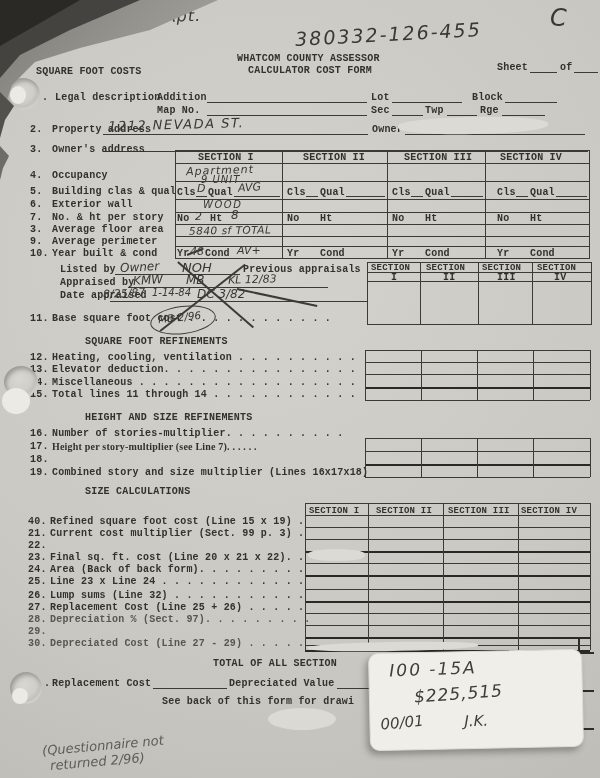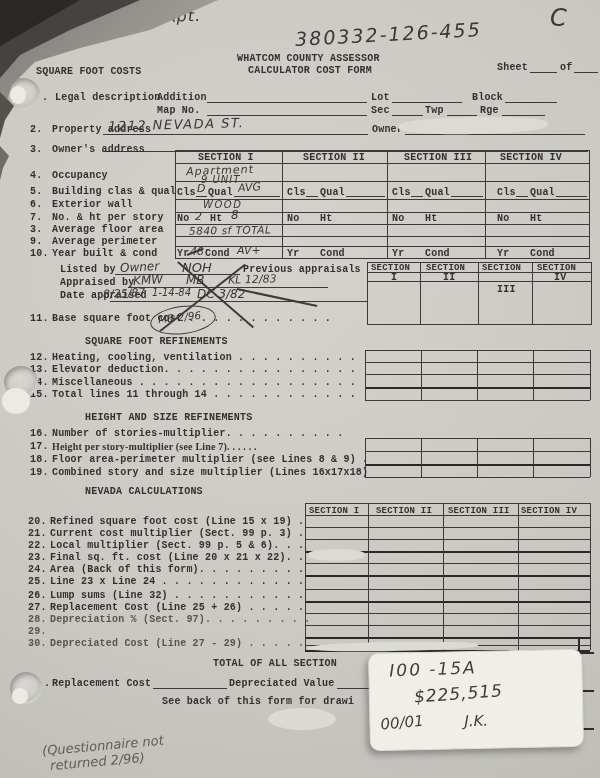--- a/index.html
+++ b/index.html
@@ -185,21 +185,21 @@
   <div class="vl" style="left:420px;top:262px;height:62px;"></div>
   <div class="vl" style="left:478px;top:262px;height:62px;"></div>
   <div class="vl" style="left:532px;top:262px;height:62px;"></div>
   <div class="vl" style="left:591px;top:262px;height:62px;"></div>
   <div class="t" style="left:371px;top:262px;font-size:9px;">SECTION</div>
   <div class="t" style="left:426px;top:262px;font-size:9px;">SECTION</div>
   <div class="t" style="left:482px;top:262px;font-size:9px;">SECTION</div>
   <div class="t" style="left:537px;top:262px;font-size:9px;">SECTION</div>
   <div class="t" style="left:391px;top:272px;">I</div>
   <div class="t" style="left:443px;top:272px;">II</div>
-  <div class="t" style="left:497px;top:284px;">III</div>
+  <div class="t" style="left:497px;top:272px;">III</div>
   <div class="t" style="left:554px;top:272px;">IV</div>
 
   <div class="t" style="left:30px;top:313px;">11.</div>
   <div class="t" style="left:52px;top:313px;">Base square foot cost . . . . . . . . . . . .</div>
   <div class="circle" style="left:150px;top:306px;width:64px;height:26px;transform:rotate(-7deg);"></div>
   <div class="hw" style="left:158px;top:311px;font-size:10.5px;transform:rotate(-6deg);">MB 2/96</div>
 
   <div class="t" style="left:85px;top:336px;">SQUARE FOOT REFINEMENTS</div>
   <div class="t" style="left:30px;top:352px;">12.</div>
   <div class="t" style="left:52px;top:352px;">Heating, cooling, ventilation . . . . . . . . . .</div>
@@ -219,34 +219,33 @@
   <div class="vl" style="left:477px;top:350px;height:50px;"></div>
   <div class="vl" style="left:533px;top:350px;height:50px;"></div>
   <div class="vl" style="left:590px;top:350px;height:50px;"></div>
 
   <div class="t" style="left:85px;top:412px;">HEIGHT AND SIZE REFINEMENTS</div>
   <div class="t" style="left:30px;top:428px;">16.</div>
   <div class="t" style="left:52px;top:428px;">Number of stories-multiplier. . . . . . . . . .</div>
   <div class="t" style="left:30px;top:441px;">17.</div>
   <div class="t" style="left:52px;top:441px;font-family:Liberation Serif, serif;">Height per story-multiplier (see Line 7). . . . . .</div>
   <div class="t" style="left:30px;top:454px;">18.</div>
-  <div class="t" style="left:52px;top:454px;">Floor area-perimeter multiplier (see Lines 8 &amp; 9) .</div>
   <div class="t" style="left:30px;top:467px;">19.</div>
   <div class="t" style="left:52px;top:467px;">Combined story and size multiplier (Lines 16x17x18)</div>
   <div class="hl" style="left:365px;top:438px;width:225px;"></div>
   <div class="hl" style="left:365px;top:451px;width:225px;"></div>
   <div class="hl thick" style="left:365px;top:464px;width:225px;"></div>
   <div class="hl" style="left:365px;top:477px;width:225px;"></div>
   <div class="vl" style="left:365px;top:438px;height:39px;"></div>
   <div class="vl" style="left:421px;top:438px;height:39px;"></div>
   <div class="vl" style="left:477px;top:438px;height:39px;"></div>
   <div class="vl" style="left:533px;top:438px;height:39px;"></div>
   <div class="vl" style="left:590px;top:438px;height:39px;"></div>
 
-  <div class="t" style="left:85px;top:486px;">NEVADA CALCULATIONS</div>
+  <div class="t" style="left:85px;top:486px;">SIZE CALCULATIONS</div>
   <div class="hl" style="left:305px;top:503px;width:285px;"></div>
   <div class="hl" style="left:305px;top:515px;width:285px;"></div>
   <div class="hl" style="left:305px;top:527px;width:285px;"></div>
   <div class="hl" style="left:305px;top:539px;width:285px;"></div>
   <div class="hl thick" style="left:305px;top:551px;width:285px;"></div>
   <div class="hl" style="left:305px;top:563px;width:285px;"></div>
   <div class="hl thick" style="left:305px;top:575px;width:285px;"></div>
   <div class="hl" style="left:305px;top:589px;width:285px;"></div>
   <div class="hl thick" style="left:305px;top:601px;width:285px;"></div>
   <div class="hl" style="left:305px;top:613px;width:285px;"></div>
@@ -257,30 +256,29 @@
   <div class="vl" style="left:305px;top:503px;height:147px;"></div>
   <div class="vl" style="left:368px;top:503px;height:147px;"></div>
   <div class="vl" style="left:443px;top:503px;height:147px;"></div>
   <div class="vl" style="left:518px;top:503px;height:147px;"></div>
   <div class="vl" style="left:590px;top:503px;height:147px;"></div>
   <div class="t" style="left:309px;top:505px;font-size:9px;">SECTION I</div>
   <div class="t" style="left:376px;top:505px;font-size:9px;">SECTION II</div>
   <div class="t" style="left:448px;top:505px;font-size:9px;">SECTION III</div>
   <div class="t" style="left:521px;top:505px;font-size:9px;">SECTION IV</div>
 
-  <div class="t" style="left:28px;top:516px;">20.</div>
+  <div class="t" style="left:28px;top:516px;">40.</div>
   <div class="t" style="left:50px;top:516px;">Refined square foot cost (Line 15 x 19) .</div>
   <div class="t" style="left:28px;top:528px;">21.</div>
   <div class="t" style="left:50px;top:528px;">Current cost multiplier (Sect. 99 p. 3) .</div>
   <div class="t" style="left:28px;top:540px;">22.</div>
-  <div class="t" style="left:50px;top:540px;">Local multiplier (Sect. 99 p. 5 &amp; 6). . .</div>
   <div class="t" style="left:28px;top:552px;">23.</div>
   <div class="t" style="left:50px;top:552px;">Final sq. ft. cost (Line 20 x 21 x 22). .</div>
   <div class="t" style="left:28px;top:564px;">24.</div>
-  <div class="t" style="left:50px;top:564px;">Area (Back of this form). . . . . . . . .</div>
+  <div class="t" style="left:50px;top:564px;">Area (Back of back form). . . . . . . . .</div>
   <div class="t" style="left:28px;top:576px;">25.</div>
   <div class="t" style="left:50px;top:576px;">Line 23 x Line 24 . . . . . . . . . . . .</div>
   <div class="t" style="left:28px;top:590px;">26.</div>
   <div class="t" style="left:50px;top:590px;">Lump sums (Line 32) . . . . . . . . . . .</div>
   <div class="t" style="left:28px;top:602px;">27.</div>
   <div class="t" style="left:50px;top:602px;">Replacement Cost (Line 25 + 26) . . . . .</div>
   <div class="t fade" style="left:28px;top:614px;">28.</div>
   <div class="t fade" style="left:50px;top:614px;">Depreciation % (Sect. 97). . . . . . . . .</div>
   <div class="t fade" style="left:28px;top:626px;">29.</div>
   <div class="t fade" style="left:28px;top:638px;">30.</div>

